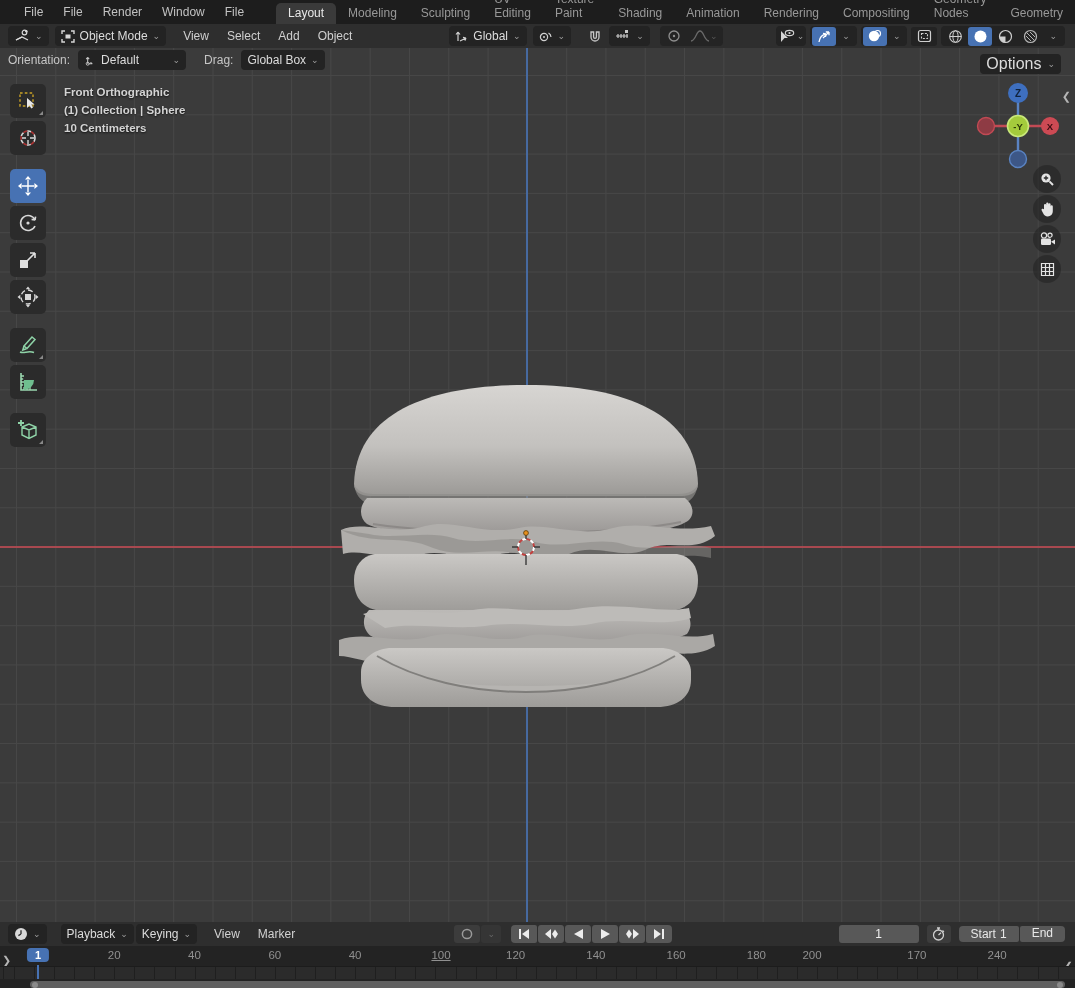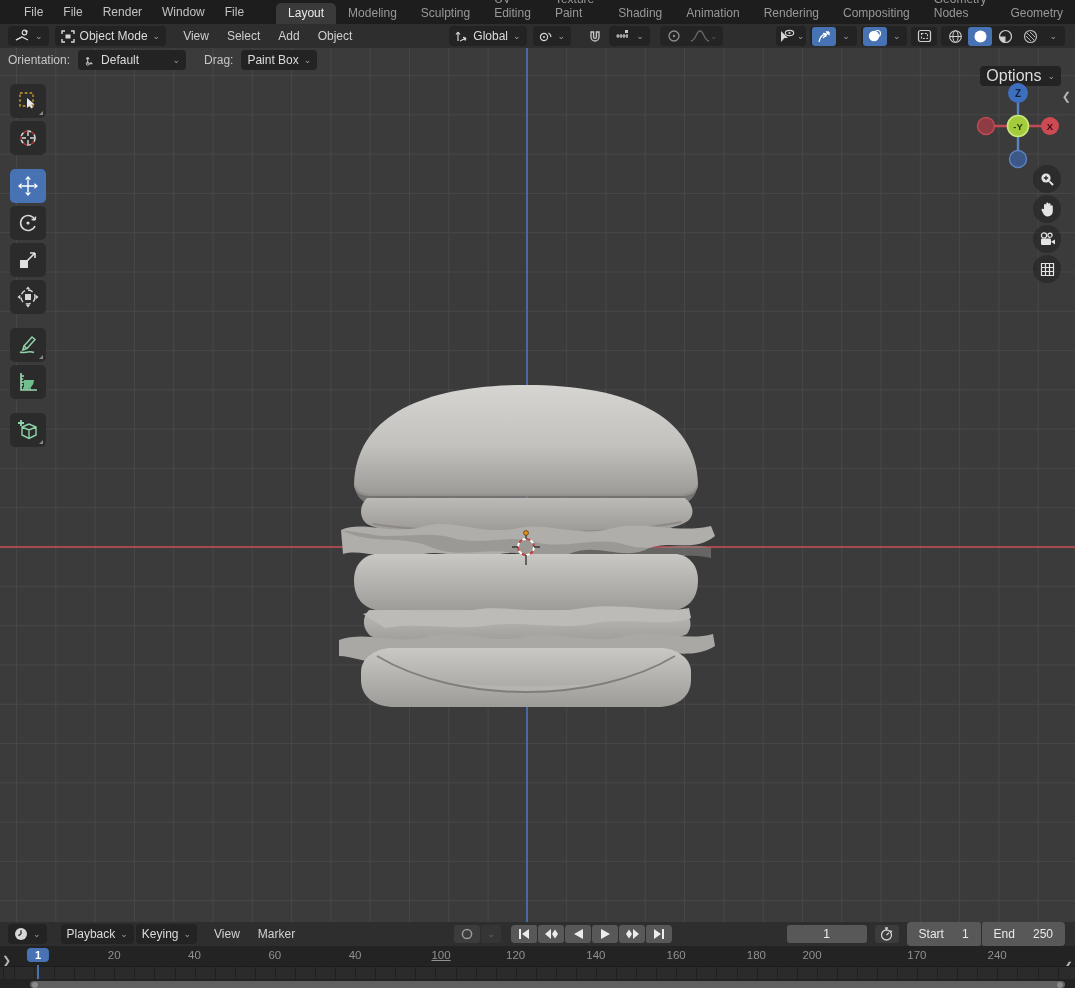--- a/index.html
+++ b/index.html
@@ -35,21 +35,21 @@
       linear-gradient(90deg,#474747 1px, transparent 1px);
     background-size:39.3px 39.3px;
     background-position:16px 27px;
     overflow:hidden; }
   #axis-x { position:absolute; left:0; top:498px; width:1075px; height:2px; background:rgba(187,74,82,0.85); }
   #axis-z { position:absolute; left:526px; top:0; width:2px; height:874px; background:rgba(72,113,176,0.85); }
 
   
   #vp-tools { position:absolute; top:2px; left:8px; display:flex; align-items:center; gap:8px;
     color:#c6c6c6; font-size:12px; }
-  #vp-options { position:absolute; top:18px; right:14px;gap:6px; }
+  #vp-options { position:absolute; top:6px; right:14px;gap:6px; }
 
   
   #toolbar { position:absolute; left:10px; top:36px; display:flex; flex-direction:column; gap:3px; }
   .tool-btn { width:36px; height:34px; background:#2b2b2b; border-radius:5px;
     display:flex; align-items:center; justify-content:center; position:relative; }
   .tool-btn.active { background:#4772b3; }
   .tool-gap { height:8px; }
   .corner:after { content:""; position:absolute; right:3px; bottom:3px;
     border-left:4px solid transparent; border-bottom:4px solid #888; }
 
@@ -70,24 +70,24 @@
   #timeline-header { position:absolute; top:922px; left:0; width:1075px; height:24px; background:#2e2e2e;
     display:flex; align-items:center; color:#d2d2d2; font-size:12px; }
   .tb-btn { background:#585858; border-radius:3px; height:18px; display:flex; align-items:center;
     justify-content:center; }
   #transport { display:flex; gap:1px; margin-left:10px; }
   #transport .tb-btn { width:26px; }
   #transport .tb-btn:first-child { border-radius:4px 2px 2px 4px; }
   #transport .tb-btn:last-child { border-radius:2px 4px 4px 2px; }
   #frame-field { width:80px; margin-left:auto; color:#f0f0f0; }
   .range-grp { display:flex; gap:1px; margin-left:8px; margin-right:10px; }
-  .range-pill { background:#585858; height:24px; display:flex; align-items:center; gap:18px;
+  .range-pill { background:#585858; height:16px; display:flex; align-items:center; gap:4px;
     padding:0 12px; color:#e8e8e8; }
   .range-pill.first { border-radius:4px 2px 2px 4px; }
-  .range-pill.last  { border-radius:2px 4px 4px 2px; }
+  .range-pill.last  { border-radius:2px 4px 4px 2px;flex-direction:column; }
 
   #ruler { position:absolute; top:946px; left:0; width:1075px; height:42px; background:#232323; }
   .tick-label { position:absolute; top:3px; transform:translateX(-50%); color:#909090; font-size:11.5px; }
   #ruler-band { position:absolute; top:20px; left:0; width:1075px; height:13px; background:#2b2b2b;
     background-image:repeating-linear-gradient(90deg,#1f1f1f 0 1px, transparent 1px 20.07px);
     background-position:14px 0; border-top:1px solid #1c1c1c; }
   #playhead { position:absolute; top:2px; left:38px; transform:translateX(-50%);
     background:#4772b3; color:#fff; font-size:11px; font-weight:bold;
     padding:1px 8px; border-radius:4px; }
   #playhead-line { position:absolute; top:19px; left:37px; width:2px; height:14px; background:#4772b3; }
@@ -269,21 +269,21 @@
       <svg width="12" height="13" viewBox="0 0 13 13">
         <path d="M4,10 V3 M4,3 l-1.6,2 M4,3 l1.6,2" stroke="#c8c8c8" stroke-width="1.1" fill="none"></path>
         <path d="M5,10 h4 M9,10 l-2,-1.4" stroke="#c8c8c8" stroke-width="1.1" fill="none"></path>
         <circle cx="4" cy="10" r="1.6" fill="none" stroke="#c8c8c8" stroke-width="1"></circle>
       </svg>
       <span>Default</span>
       <span class="chev" style="margin-left:auto">⌄</span>
     </div>
     <span style="margin-left:10px">Drag:</span>
     <div class="pill">
-      <span>Paint Box</span>
+      <span>Global Box</span>
       <span class="chev">⌄</span>
     </div>
   </div>
   <div id="vp-options" class="pill">
     <span>Options</span>
     <span class="chev">⌄</span>
   </div>
 
   <div id="toolbar">
     <div class="tool-btn corner">
@@ -343,20 +343,25 @@
     </div>
     <div class="tool-gap"></div>
     <div class="tool-btn corner">
       <svg width="24" height="24" viewBox="0 0 24 24">
         <path d="M6,9 L13,6 L20,9 L20,17 L13,20.5 L6,17 Z M6,9 L13,12 L20,9 M13,12 V20.5" fill="none" stroke="#8fd4a8" stroke-width="1.4"></path>
         <path d="M5,2 v6 M2,5 h6" stroke="#8fd4a8" stroke-width="1.8"></path>
       </svg>
     </div>
   </div>
 
+  <div id="vp-info">
+    <div>Front Orthographic</div>
+    <div>(1) Collection | Sphere</div>
+    <div>10 Centimeters</div>
+  </div>
 
   <svg class="abs" style="left:333px;top:330px" width="386" height="342" viewBox="0 0 386 342">
     <defs>
       <linearGradient id="bun" x1="0" y1="0" x2="0" y2="1">
         <stop offset="0" stop-color="#d7d5d2"></stop>
           <stop offset="0.55" stop-color="#c3c1be"></stop>
           <stop offset="1" stop-color="#9b9996"></stop>
       </linearGradient>
       <linearGradient id="slab" x1="0" y1="0" x2="0" y2="1">
         <stop offset="0" stop-color="#cac8c5"></stop>

